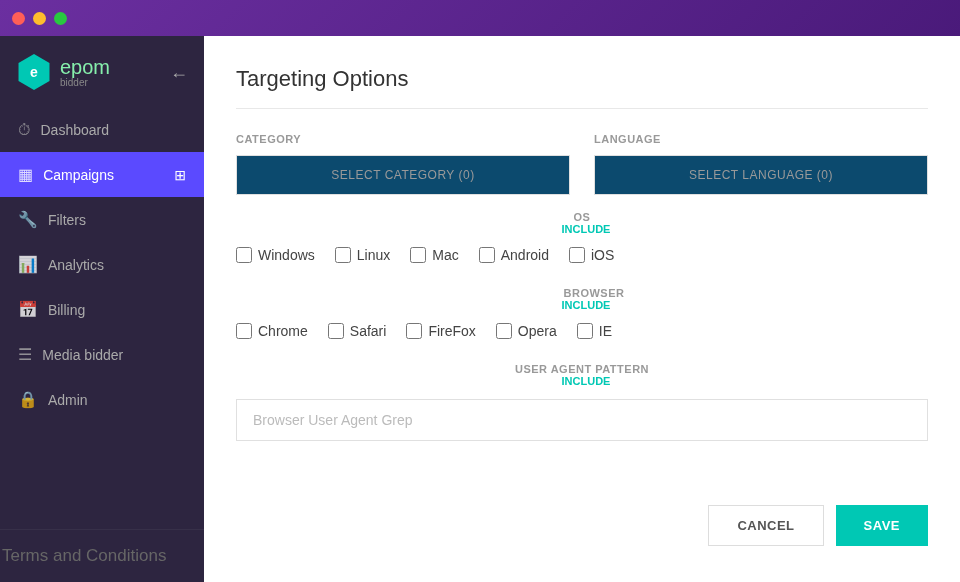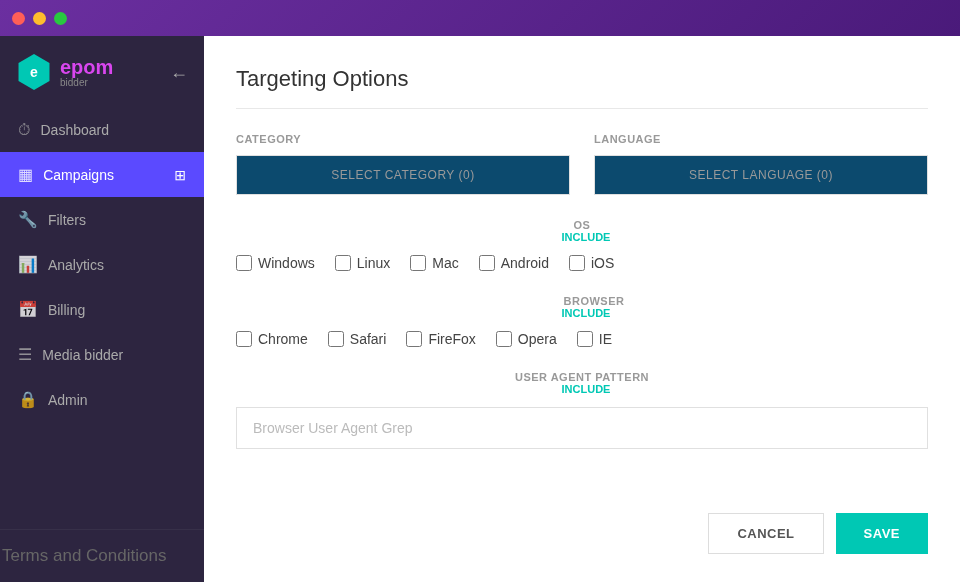--- a/index.html
+++ b/index.html
@@ -46,21 +46,21 @@
       align-items: center;
       gap: 8px;
     }
     .logo-hex {
       width: 36px; height: 36px;
       background: #00c8b4;
       clip-path: polygon(50% 0%, 93% 25%, 93% 75%, 50% 100%, 7% 75%, 7% 25%);
       display: flex; align-items: center; justify-content: center;
       font-size: 14px; font-weight: bold; color: white;
     }
-    .logo-text { color: #d946ef; font-size: 20px; font-weight: bold; }
+    .logo-text { color: #86efac; font-size: 20px; font-weight: normal; }
     .logo-sub { color: #888; font-size: 10px; display: block; margin-top: -2px; }
     .sidebar-back-btn {
       color: #888;
       background: none;
       border: none;
       cursor: pointer;
       font-size: 18px;
       color: #aaa;
     }
     .sidebar-nav { flex: 1; }
@@ -100,21 +100,21 @@
       color: #333;
       margin-bottom: 24px;
       padding-bottom: 16px;
       border-bottom: 1px solid #e8e8e8;
     }
 
     
     .form-row {
       display: flex;
       gap: 24px;
-      margin-bottom: 24px;
+      margin-bottom: 16px;
     }
     .form-col { flex: 1; }
     .form-label {
       font-size: 11px;
       font-weight: 600;
       color: #999;
       letter-spacing: 0.5px;
       text-transform: uppercase;
       margin-bottom: 10px;
       display: block;

